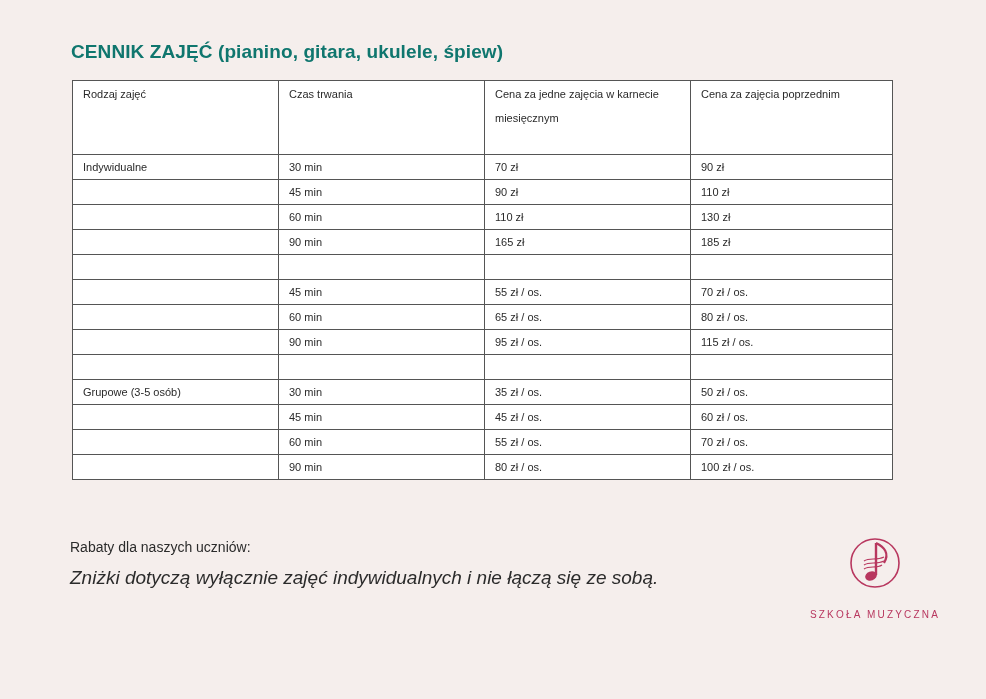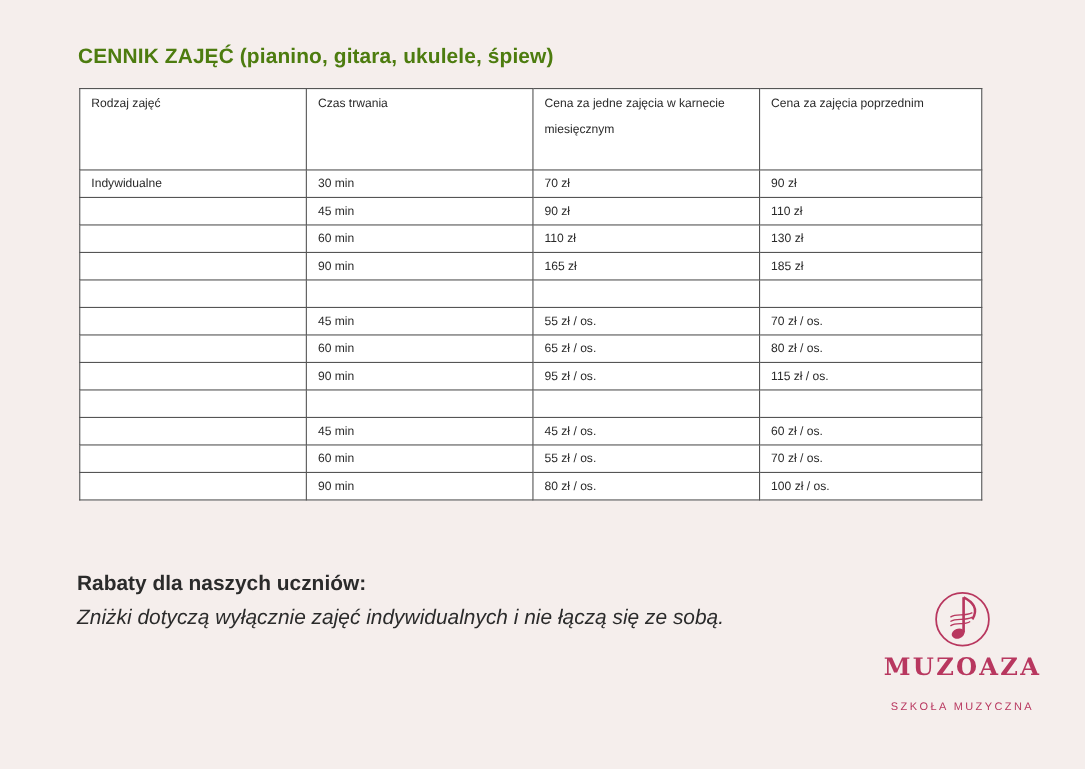--- a/index.html
+++ b/index.html
@@ -6,21 +6,21 @@
   body {
     width: 986px; height: 699px;
     background: #f5eeec;
     position: relative;
     overflow: hidden;
     font-family: "Liberation Sans", "DejaVu Sans", sans-serif;
     color: #2b2b2b;
   }
   .title {
     position: absolute; left: 71px; top: 41px;
-    font-size: 19px; font-weight: bold; color: #4d7c0f;
+    font-size: 19px; font-weight: bold; color: #0f766e;
     letter-spacing: 0.1px;
   }
   .price-table {
     position: absolute; left: 72px; top: 80px;
     width: 821px;
     border-collapse: collapse;
     background: #ffffff;
     font-size: 11px;
     color: #2a2a2a;
   }
@@ -35,21 +35,21 @@
   .price-table td { height: 24px; }
   .col1 { width: 185px; }
   .col2 { width: 185px; }
   .col3 { width: 185px; }
   .discounts {
     position: absolute; left: 70px; top: 516px;
     width: 720px;
     font-size: 19px; line-height: 30.5px;
     color: #2b2b2b;
   }
-  .discounts .heading { font-weight: bold; font-size: 19px; }
+  .discounts .heading { font-weight: normal; font-size: 14px; margin-top: 16px; }
   .discounts b { font-weight: bold; }
   .discounts .note { font-style: italic; }
   .emoji { display: inline-block; width: 22px; text-align: center; font-size: 18px; }
   .logo {
     position: absolute; left: 800px; top: 535px;
     width: 150px; height: 115px;
     text-align: center; color: #b8375f;
   }
   .logo svg { display: block; margin: 0 auto; }
   .logo-name {
@@ -124,20 +124,26 @@
         <td>95 zł / os.</td>
         <td>115 zł / os.</td>
       </tr>
       <tr>
         <td></td>
         <td></td>
         <td></td>
         <td></td>
       </tr>
       <tr>
+        <td>Grupowe (3-5 osób)</td>
+        <td>30 min</td>
+        <td>35 zł / os.</td>
+        <td>50 zł / os.</td>
+      </tr>
+      <tr>
         <td></td>
         <td>45 min</td>
         <td>45 zł / os.</td>
         <td>60 zł / os.</td>
       </tr>
       <tr>
         <td></td>
         <td>60 min</td>
         <td>55 zł / os.</td>
         <td>70 zł / os.</td>
@@ -159,15 +165,14 @@
 <div class="logo">
   <svg width="54" height="56" viewBox="0 0 54 56">
     <circle cx="27" cy="28" r="24" fill="none" stroke="#b8375f" stroke-width="1.6"></circle>
     <path d="M28 8 L28 40" stroke="#b8375f" stroke-width="2.4" fill="none"></path>
     <path d="M28 8 C36 12 42 18 36 28" stroke="#b8375f" stroke-width="2.2" fill="none"></path>
     <path d="M16 26 C22 22 28 26 36 22" stroke="#b8375f" stroke-width="1.2" fill="none"></path>
     <path d="M16 30 C22 26 28 30 36 26" stroke="#b8375f" stroke-width="1.2" fill="none"></path>
     <path d="M16 34 C22 30 28 34 34 30" stroke="#b8375f" stroke-width="1.2" fill="none"></path>
     <ellipse cx="23" cy="41" rx="6" ry="4.5" fill="#b8375f" transform="rotate(-20 23 41)"></ellipse>
   </svg>
-  <div class="logo-name">MUZOAZA</div>
   <div class="logo-sub">SZKOŁA MUZYCZNA</div>
 </div>
 
 </body></html>

